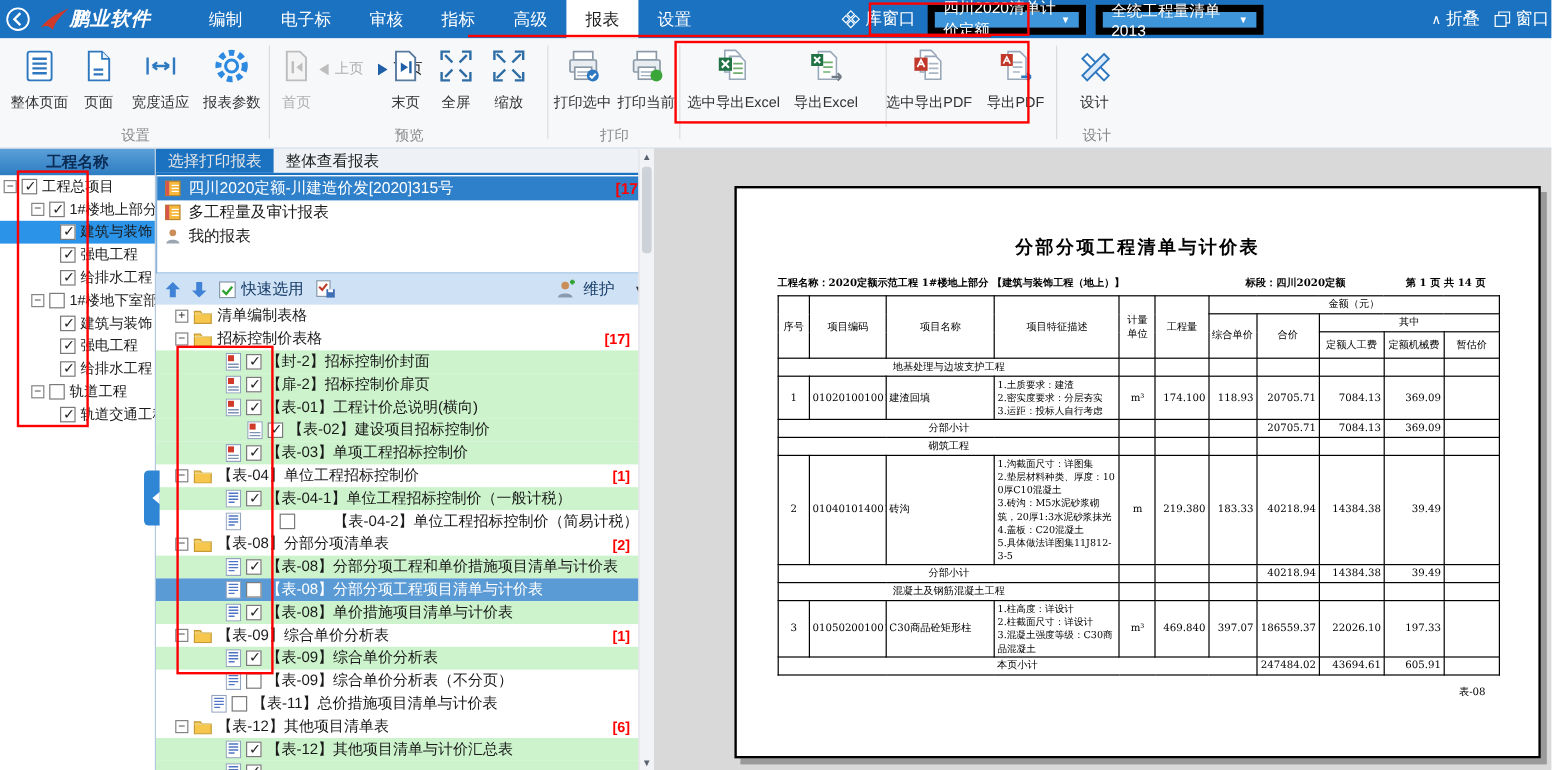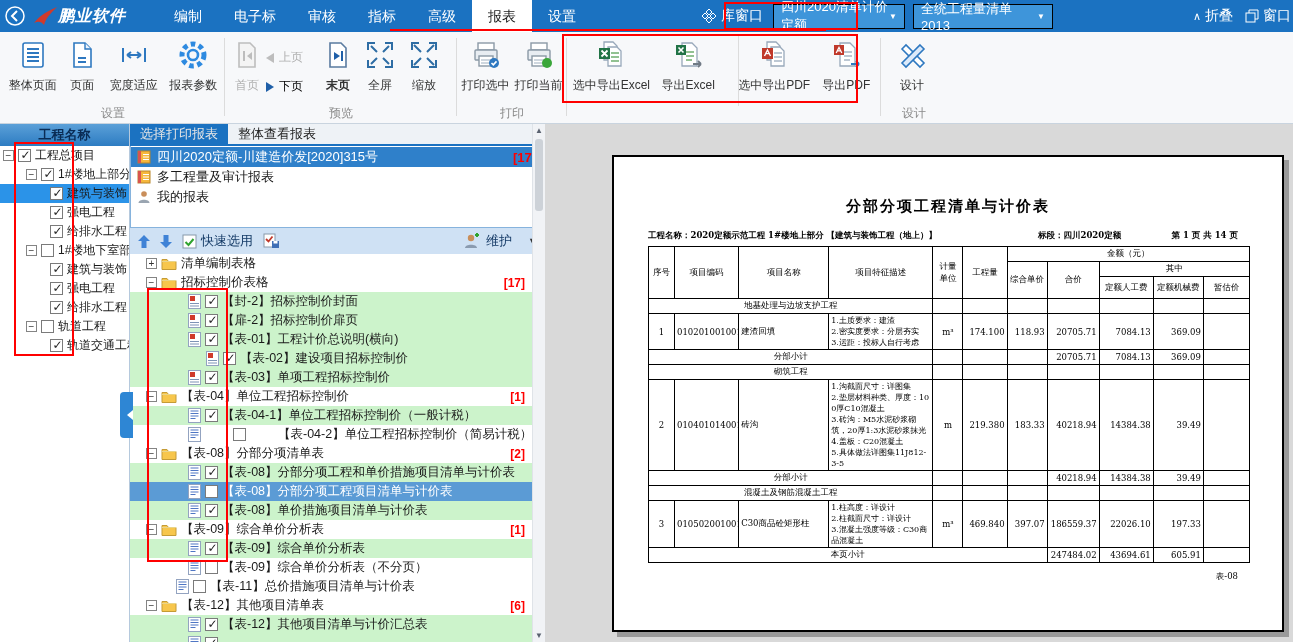--- a/index.html
+++ b/index.html
@@ -9,38 +9,38 @@
   
   .titlebar { position:absolute; left:0; top:0; width:100%; height:32px; background:#1b72c1; display:flex; align-items:center; color:#fff; }
   .tb-back { width:30px; display:flex; justify-content:center; align-items:center; }
   .tb-logo { display:flex; align-items:center; gap:0; margin:0 10px 0 2px; }
   .tb-appname { font-size:16px; font-weight:bold; font-style:italic; letter-spacing:1px; }
   .tb-menu { display:flex; height:32px; margin-left:22px; }
   .tb-menu-item { padding:0 16px; line-height:32px; font-size:14px; cursor:default; }
   .tb-menu-item.active { background:#fff; color:#1a1a1a; }
   .tb-right { display:flex; align-items:center; margin-left:auto; height:32px; }
   .tb-lib { display:flex; align-items:center; gap:4px; font-size:14px; margin-right:10px; }
-  .tb-dd { height:25px; background:#3e95da; border:1px solid #000000; display:flex; align-items:center; padding:0 7px; font-size:13px; margin-right:8px; }
+  .tb-dd { height:25px; background:#3e95da; border:6px solid #000000; display:flex; align-items:center; padding:0 7px; font-size:13px; margin-right:8px; }
   .tb-dd .caret { font-size:8px; margin-left:14px; }
   .tb-dd.dd1 { width:132px; }
   .tb-dd.dd2 { width:140px; margin-right:140px; }
   .tb-fold { display:flex; align-items:center; gap:4px; font-size:14px; margin-right:12px; }
   .tb-win { display:flex; align-items:center; gap:4px; font-size:14px; margin-right:2px; }
 
   
   .ribbon { position:absolute; left:0; top:32px; width:100%; height:92px; background:#f7f8fa; border-bottom:1px solid #c9d4df; }
   .rgroup { position:absolute; top:0; height:92px; }
   .rgroup .glabel { position:absolute; bottom:2px; left:0; right:0; text-align:center; color:#8a8a8a; font-size:12px; }
   .rbtns { display:flex; align-items:flex-start; padding-top:5px; }
   .rbtn { display:flex; flex-direction:column; align-items:center; color:#333; font-size:12px; cursor:default; }
   .rbtn .ric { height:36px; display:flex; align-items:center; justify-content:center; }
   .rbtn .rlabel { margin-top:4px; white-space:nowrap; }
   .rbtn.disabled .rlabel { color:#b0b0b0; }
   .rsep { position:absolute; top:6px; width:1px; height:78px; background:#dcdcdc; }
-  .navstack { display:flex; flex-direction:column; gap:12px; padding-top:12px; font-size:12px; }
+  .navstack { display:flex; gap:12px; padding-top:12px; font-size:12px; }
   .navstack .mini { display:flex; align-items:center; gap:5px; white-space:nowrap; }
   .navstack .mini.disabled { color:#b0b0b0; }
 
   
   .sidebar { position:absolute; left:0; top:124px; width:130px; bottom:0; background:#fff; border-right:1px solid #b5c9dd; }
   .sb-header { height:22px; background:linear-gradient(#5ba0d8,#2d7cc2); color:#0a2c55; font-weight:bold; text-align:center; line-height:22px; font-size:13px; }
   .sb-row { height:19px; display:flex; align-items:center; white-space:nowrap; overflow:hidden; font-size:12px; color:#1a1a1a; }
   .sb-row.selected { background:#2b93e8; }
   .exp { width:11px; height:11px; border:1px solid #848484; background:#fff; font-size:10px; line-height:9px; text-align:center; color:#333; flex:none; margin-right:4px; }
   .cb { width:13px; height:13px; border:1px solid #7a7a7a; background:#fff; flex:none; margin-right:4px; position:relative; }
@@ -232,21 +232,21 @@
           </div>
           <div class="mini">
             <span>
                 <svg width="8" height="10" viewBox="0 0 8 10">
                   <path d="M0 0 L8 5 L0 10 Z" fill="#1f5fa8"></path>
                 </svg>
               </span>
             <span>下页</span>
           </div>
         </div>
-        <div class="rbtn" style="width:40px;font-weight:bold;">
+        <div class="rbtn" style="width:40px;">
           <span class="ric">
             <svg width="28" height="30" viewBox="0 0 28 30">
                 <path d="M6 3 h11 l5 5 v19 h-16 z" fill="#fff" stroke="#5a7ba0" stroke-width="1.6"></path>
                 <path d="M10 12 l6 4 -6 4 z" fill="#1f5fa8"></path>
                 <path d="M18 11 v10" stroke="#1f5fa8" stroke-width="2"></path>
               </svg>
           </span>
           <span class="rlabel">末页</span>
         </div>
         <div class="rbtn" style="width:44px;">

